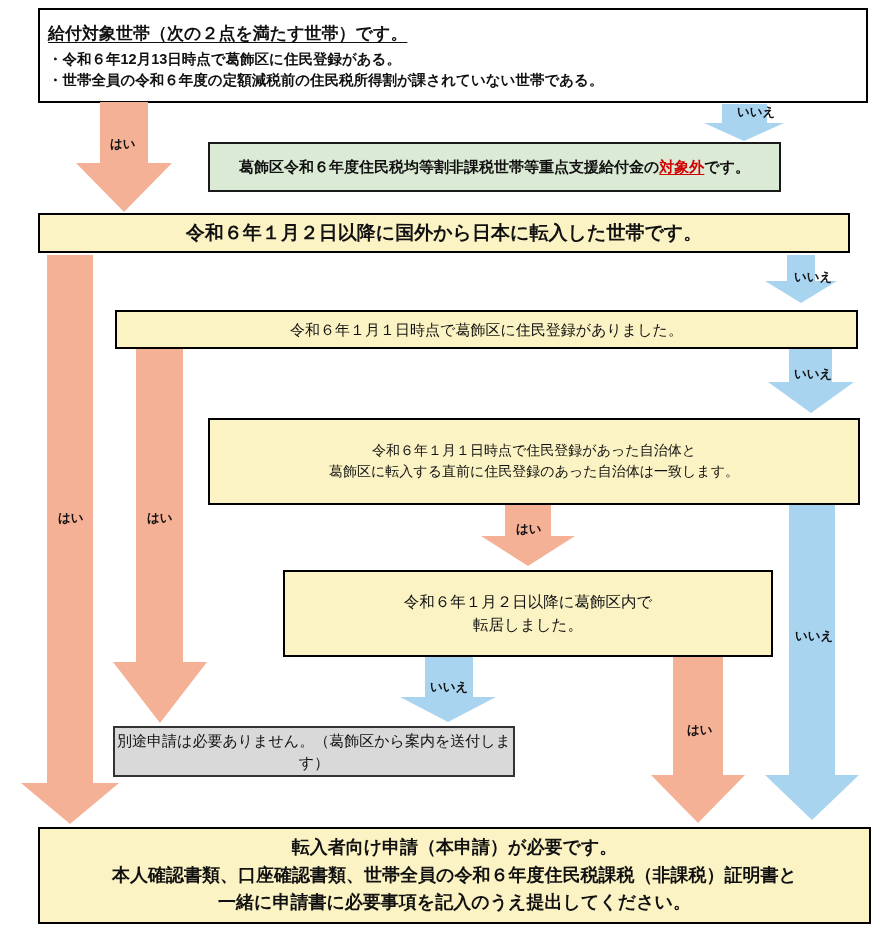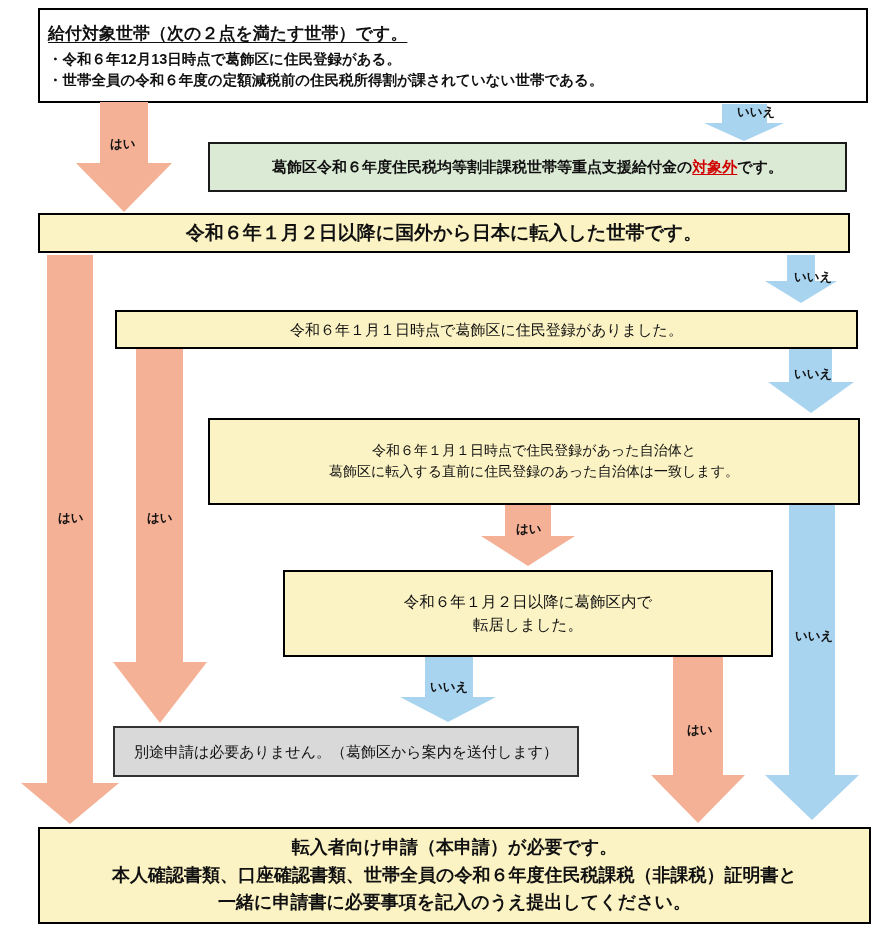--- a/index.html
+++ b/index.html
@@ -52,21 +52,21 @@
     <div class="head orange" style="left:76px;top:163px;border-left-width:48px;border-right-width:48px;border-top-width:49px;"></div>
     <span class="arrow-label" style="left:110px;top:136px;">はい</span>
   </div>
 
   <div>
     <div class="shaft blue-fill" style="left:722px;top:104px;width:45px;height:20px;"></div>
     <div class="head blue" style="left:704px;top:123px;border-left-width:40px;border-right-width:40px;border-top-width:18px;"></div>
     <span class="arrow-label" style="left:737px;top:104px;">いいえ</span>
   </div>
 
-  <div class="box green" style="left:208px;top:142px;width:639px;height:50px;">
+  <div class="box green" style="left:208px;top:142px;width:573px;height:50px;">
     <div class="green-text">
       <span>葛飾区令和６年度住民税均等割非課税世帯等重点支援給付金の</span><span class="hl-red">対象外</span><span>です。</span>
     </div>
   </div>
 
   <div class="box yellow" style="left:38px;top:213px;width:812px;height:40px;">
     <div class="q1-text">令和６年１月２日以降に国外から日本に転入した世帯です。</div>
   </div>
 
   <div>
@@ -112,21 +112,21 @@
     <div class="q4-text">令和６年１月２日以降に葛飾区内で</div>
     <div class="q4-text">転居しました。</div>
   </div>
 
   <div>
     <div class="shaft blue-fill" style="left:425px;top:657px;width:48px;height:41px;"></div>
     <div class="head blue" style="left:400px;top:697px;border-left-width:48px;border-right-width:48px;border-top-width:25px;"></div>
     <span class="arrow-label" style="left:430px;top:679px;">いいえ</span>
   </div>
 
-  <div class="box gray" style="left:113px;top:726px;width:466px;height:51px;">
+  <div class="box gray" style="left:113px;top:726px;width:402px;height:51px;">
     <div class="gray-text">別途申請は必要ありません。（葛飾区から案内を送付します）</div>
   </div>
 
   <div>
     <div class="shaft orange-fill" style="left:673px;top:657px;width:50px;height:119px;"></div>
     <div class="head orange" style="left:651px;top:775px;border-left-width:47px;border-right-width:47px;border-top-width:48px;"></div>
     <span class="arrow-label" style="left:687px;top:722px;">はい</span>
   </div>
 
   <div>

